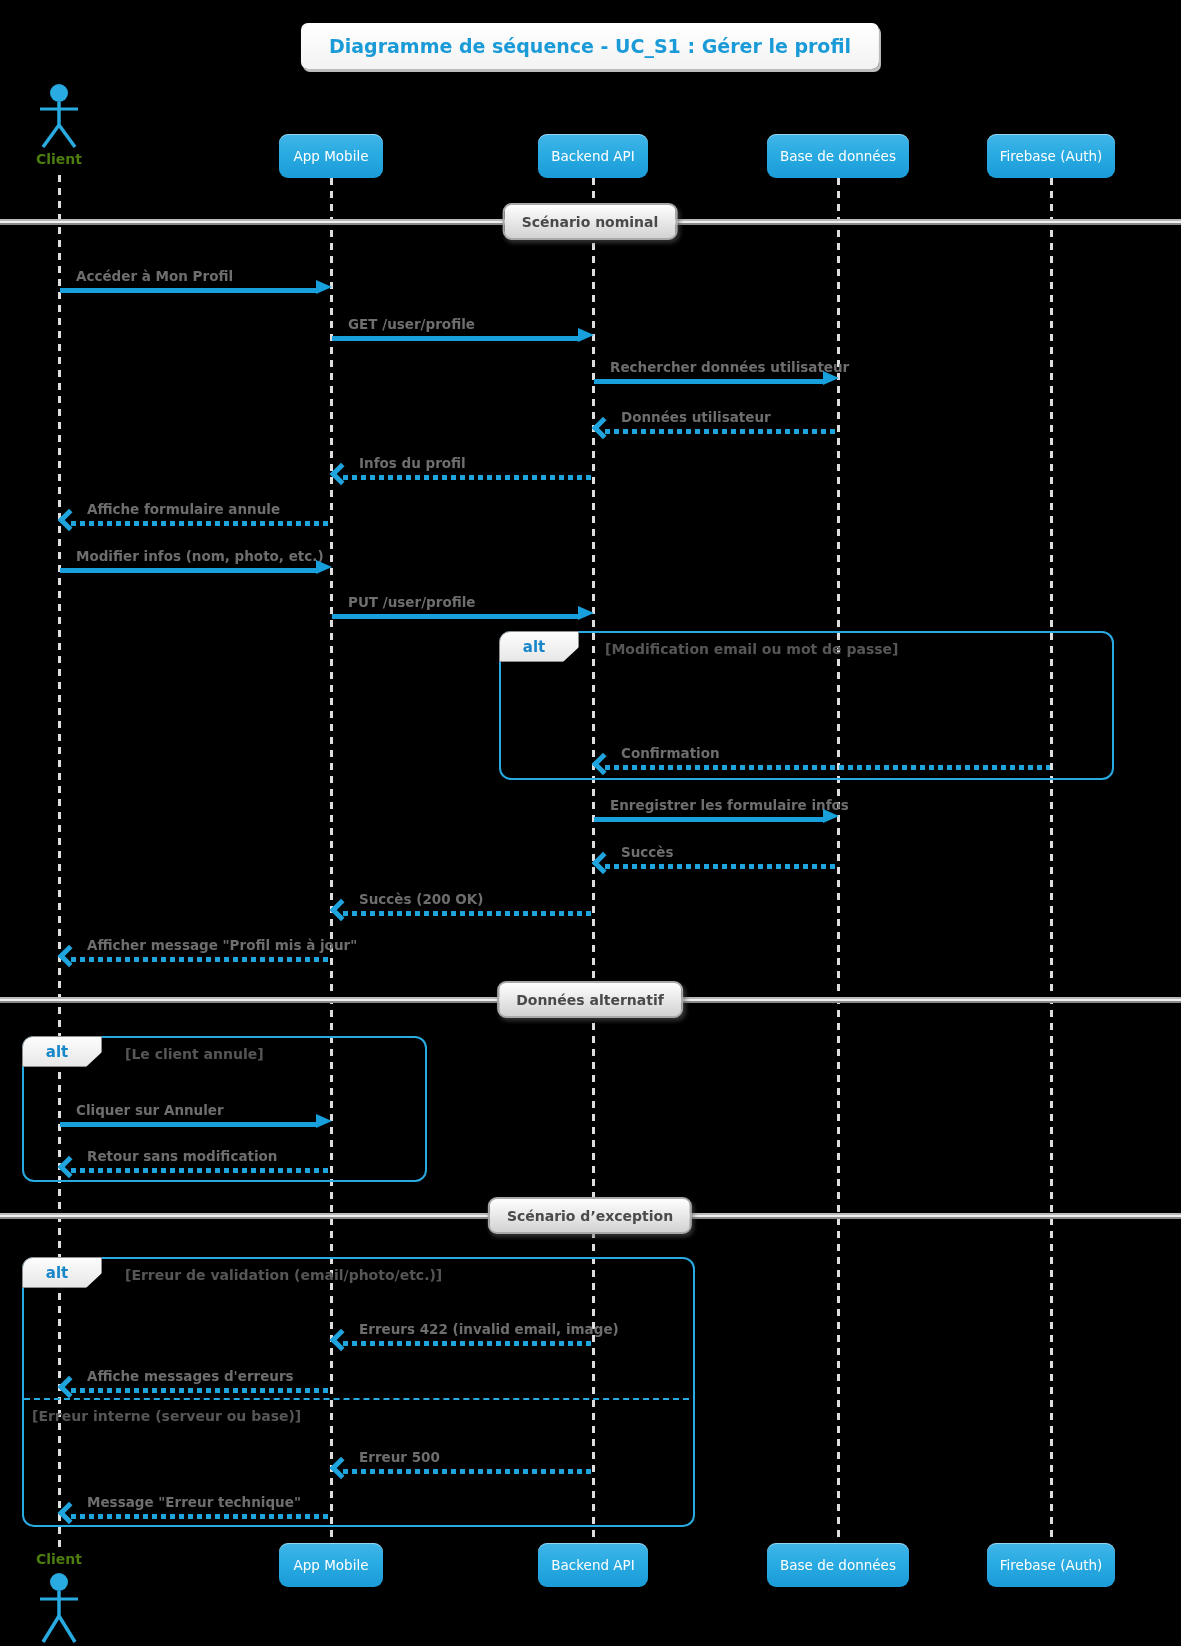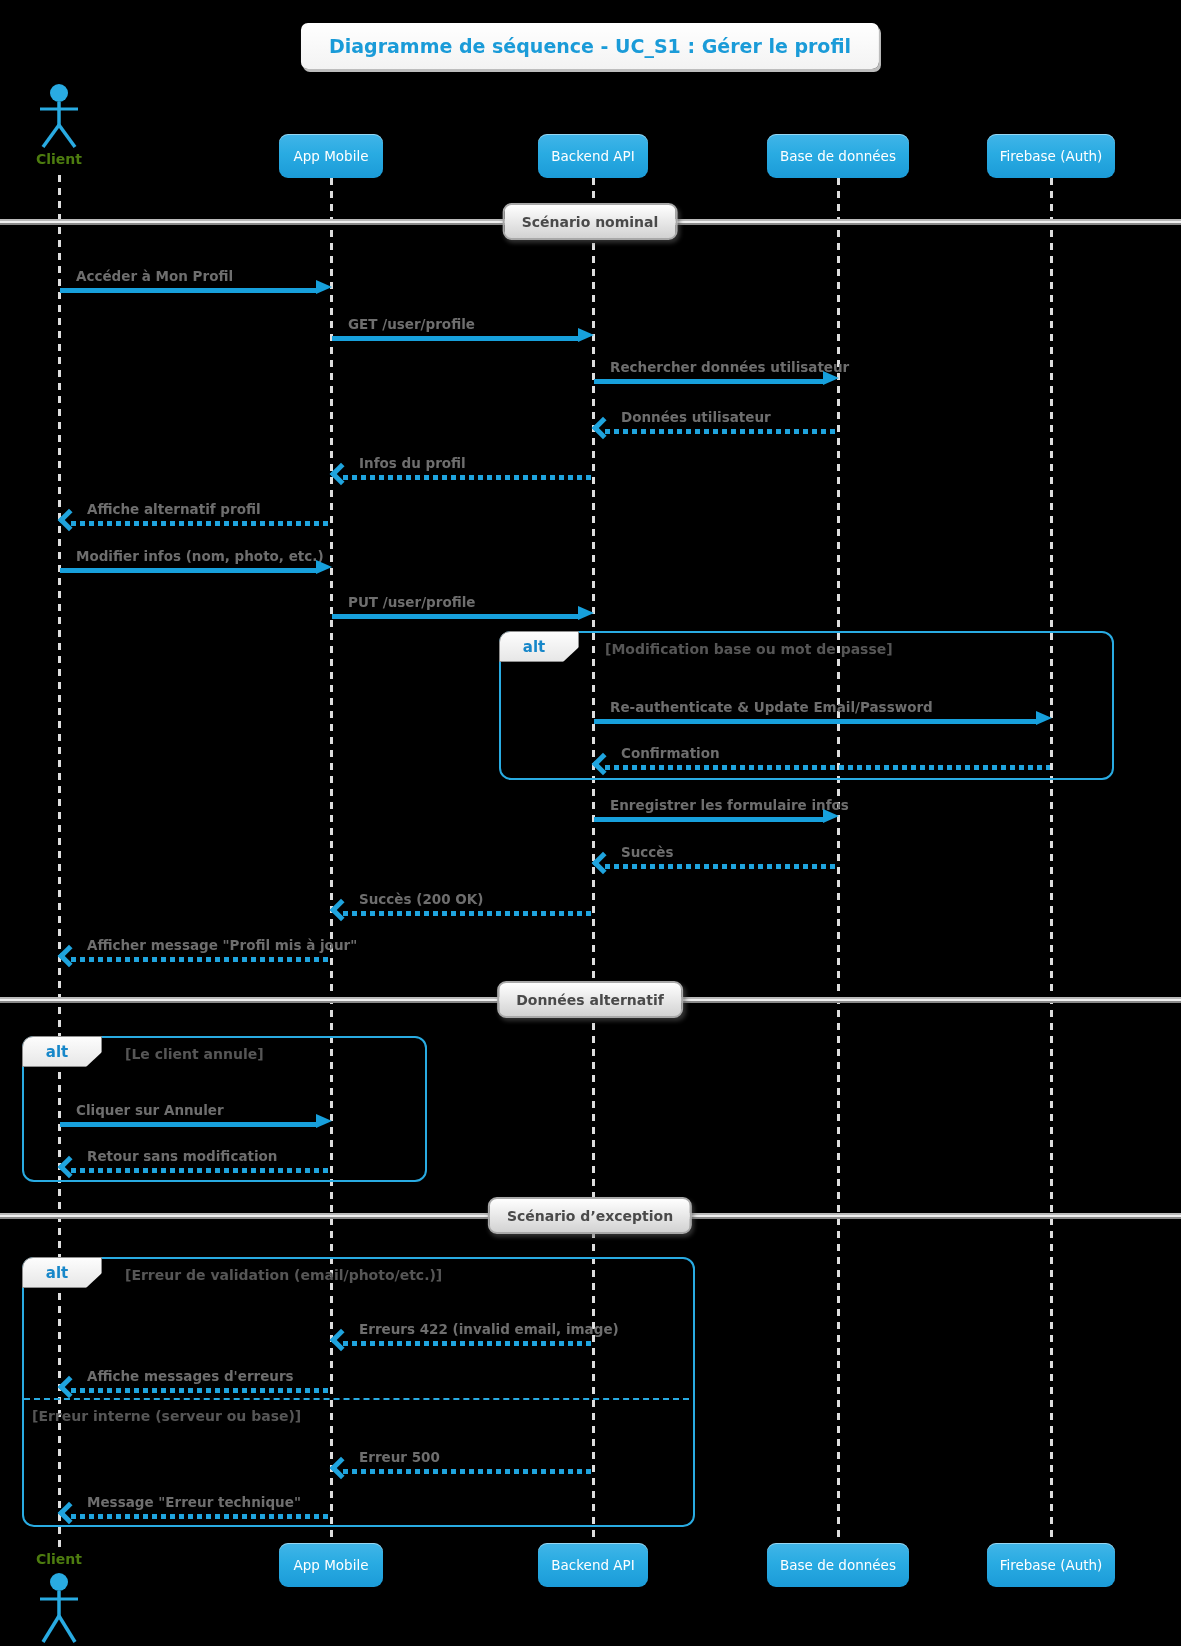--- a/index.html
+++ b/index.html
@@ -134,47 +134,42 @@
     <div class="msg-label" style="left:27px;">Données utilisateur</div>
     <div class="line dashed"></div>
       <div class="chev-left"></div>
   </div>
   <div class="msg" style="left:332px;top:455px;width:260px;">
     <div class="msg-label" style="left:27px;">Infos du profil</div>
     <div class="line dashed"></div>
       <div class="chev-left"></div>
   </div>
   <div class="msg" style="left:60px;top:501px;width:270px;">
-    <div class="msg-label" style="left:27px;">Affiche alternatif profil</div>
+    <div class="msg-label" style="left:27px;">Affiche formulaire annule</div>
     <div class="line dashed"></div>
       <div class="chev-left"></div>
   </div>
   <div class="msg" style="left:60px;top:548px;width:270px;">
     <div class="msg-label" style="left:16px;">Modifier infos (nom, photo, etc.)</div>
     <div class="line solid"></div>
       <div class="tri-right"></div>
   </div>
   <div class="msg" style="left:332px;top:594px;width:260px;">
     <div class="msg-label" style="left:16px;">PUT /user/profile</div>
     <div class="line solid"></div>
       <div class="tri-right"></div>
   </div>
 
   <div class="frame" style="left:499px;top:631px;width:611px;height:145px;">
     <div class="frame-tab">
         <span>alt</span>
       </div>
   </div>
-  <div class="guard" style="left:605px;top:641px;">[Modification base ou mot de passe]</div>
-
-  <div class="msg" style="left:594px;top:699px;width:456px;">
-    <div class="msg-label" style="left:16px;">Re-authenticate &amp; Update Email/Password</div>
-    <div class="line solid"></div>
-      <div class="tri-right"></div>
-  </div>
+  <div class="guard" style="left:605px;top:641px;">[Modification email ou mot de passe]</div>
+
   <div class="msg" style="left:594px;top:745px;width:456px;">
     <div class="msg-label" style="left:27px;">Confirmation</div>
     <div class="line dashed"></div>
       <div class="chev-left"></div>
   </div>
 
   <div class="msg" style="left:594px;top:797px;width:243px;">
     <div class="msg-label" style="left:16px;">Enregistrer les formulaire infos</div>
     <div class="line solid"></div>
       <div class="tri-right"></div>

